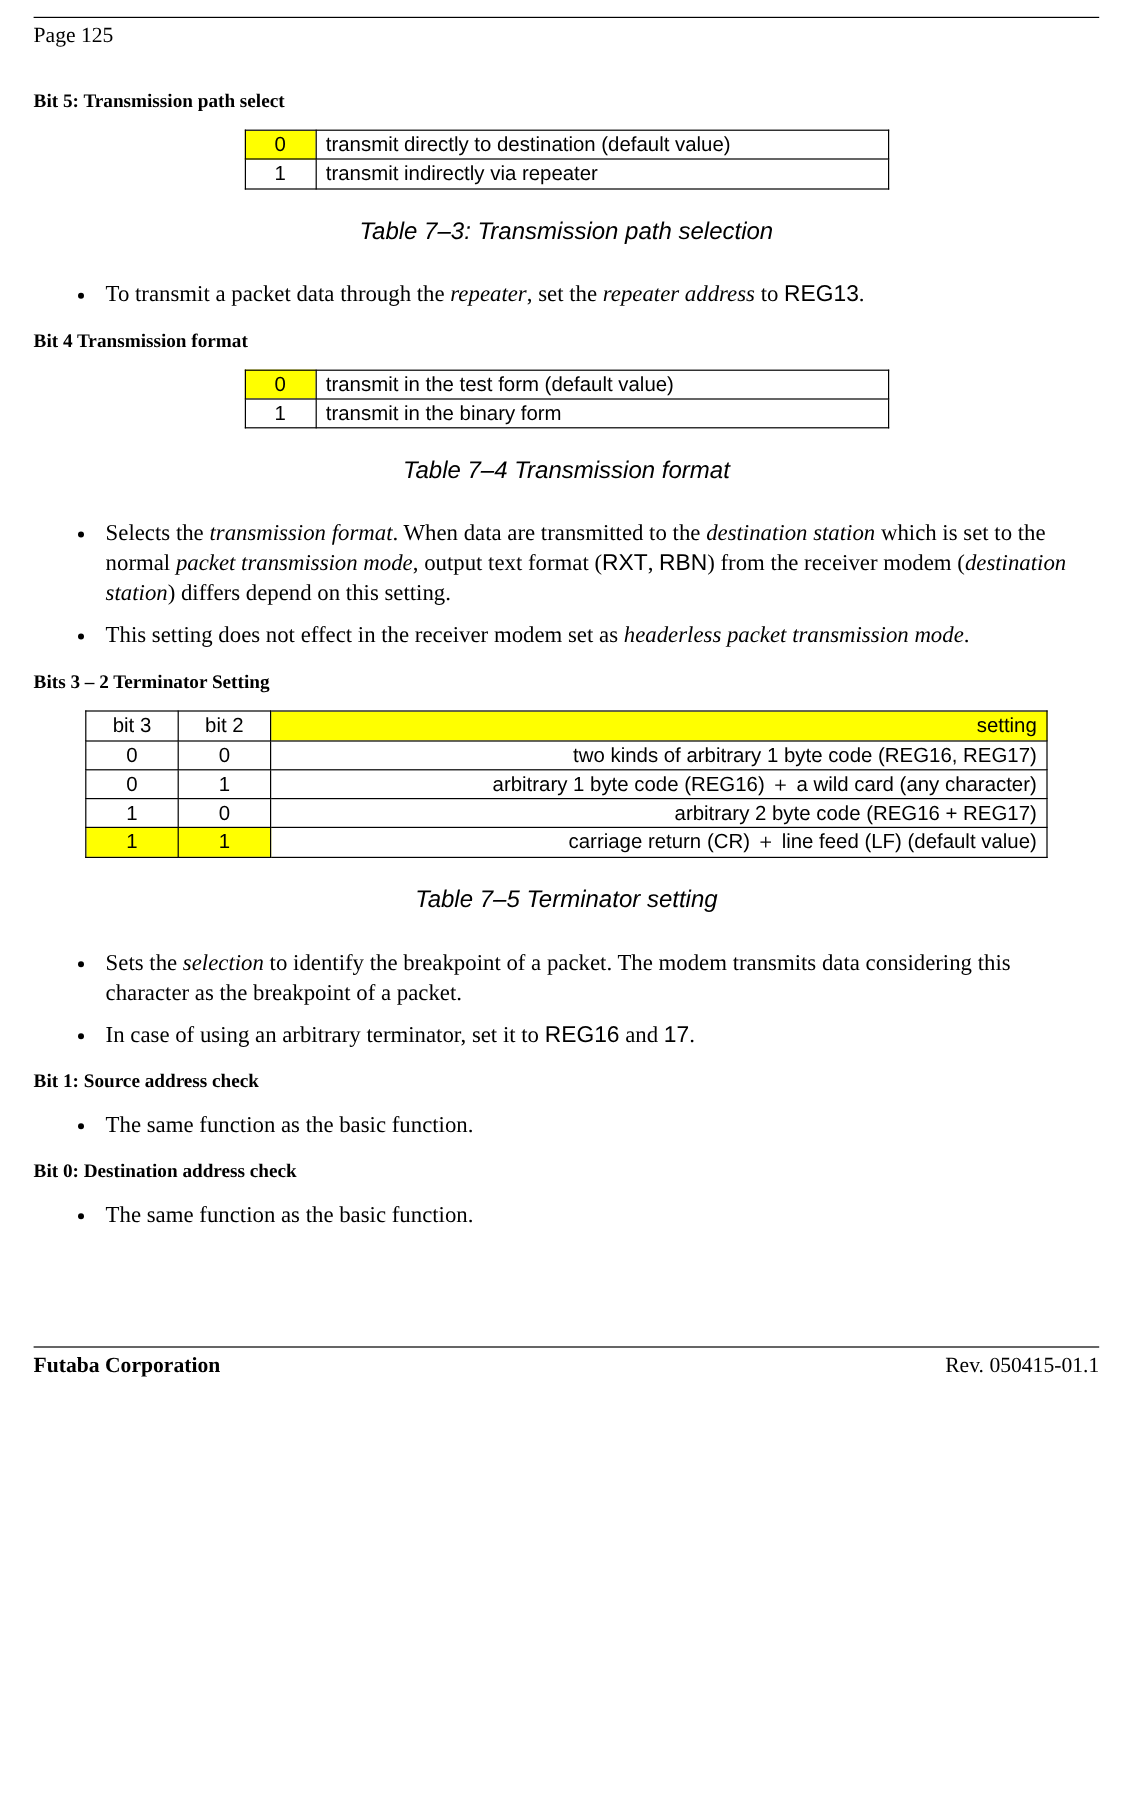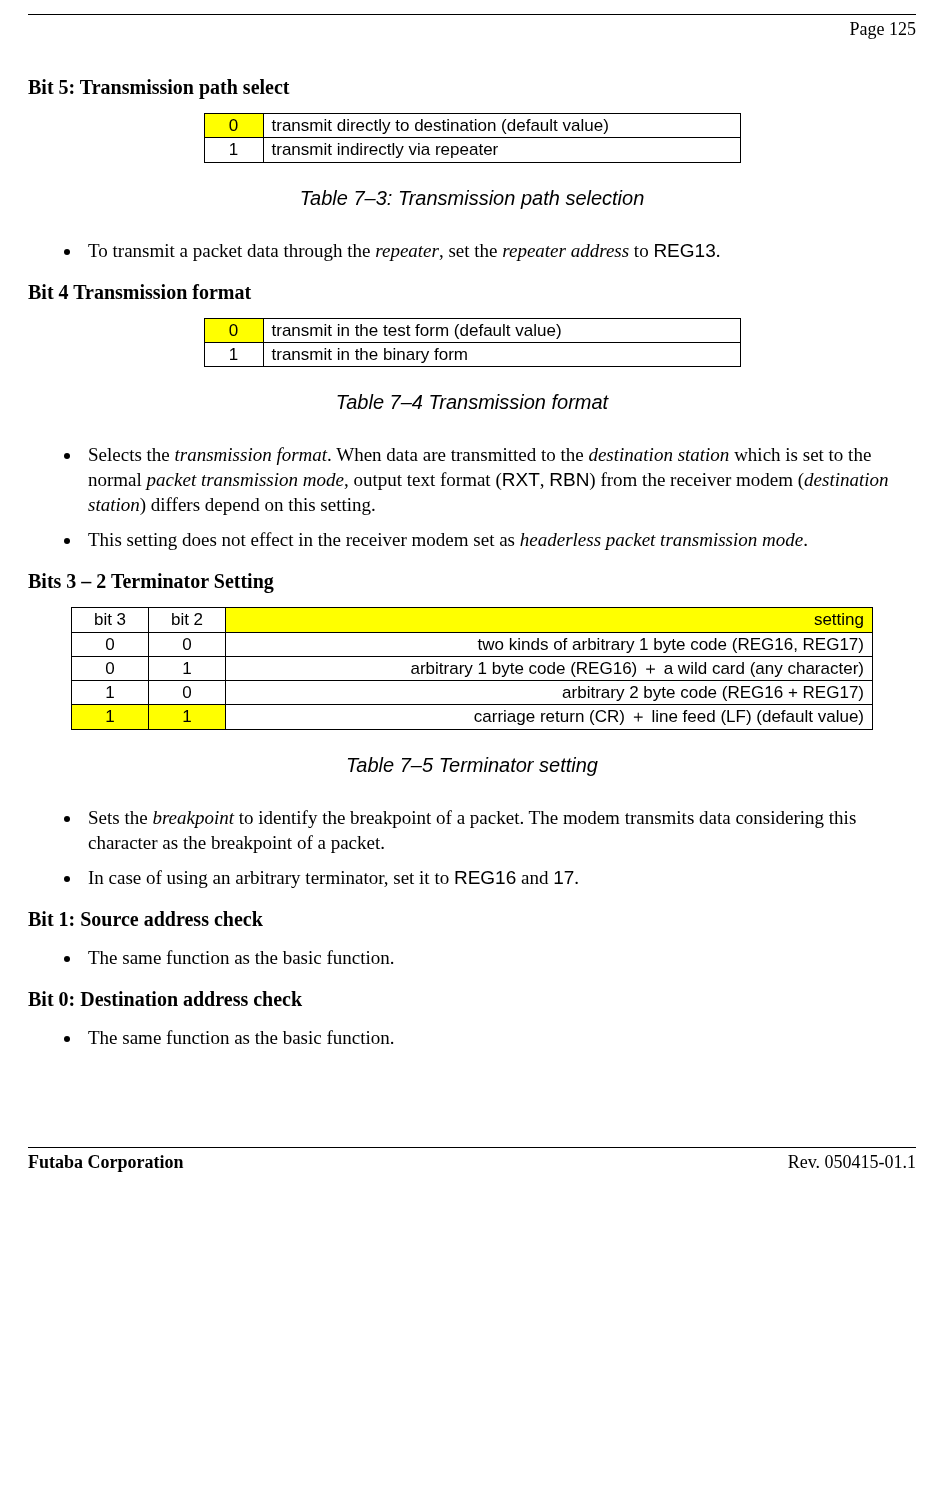--- a/index.html
+++ b/index.html
@@ -10,28 +10,27 @@
     background: #fff;
     color: #000;
     width: 944px;
     box-sizing: border-box;
   }
   .top-rule {
     border-top: 1.5px solid #000;
     margin-top: 14px;
   }
   .page-num {
-    text-align: right;
     font-size: 18px;
     margin-top: 4px;
     margin-bottom: 36px;
   }
   h3.section {
     font-weight: bold;
-    font-size: 20px;
+    font-size: 16px;
     margin: 18px 0 14px 0;
   }
   .caption {
     font-family: Arial, Helvetica, sans-serif;
     font-size: 20px;
     text-align: center;
     margin: 24px 0 28px 0;
     font-style: italic;
   }
   table.small {
@@ -174,21 +173,21 @@
   <tr>
     <td class="bitcol hl">1</td>
     <td class="bitcol hl">1</td>
     <td class="setcol">carriage return (CR) ＋ line feed (LF) (default value)</td>
   </tr>
 </tbody>
   </table>
 <div class="caption">Table 7–5  Terminator setting</div>
 <ul class="body">
   <li>
-    <span>Sets the </span><span class="ital">breakpoint</span><span> to identify the breakpoint of a packet. The modem transmits data considering this character as the breakpoint of a packet.</span>
+    <span>Sets the </span><span class="ital">selection</span><span> to identify the breakpoint of a packet. The modem transmits data considering this character as the breakpoint of a packet.</span>
   </li>
   <li>
     <span>In case of using an arbitrary terminator, set it to </span><span class="arial">REG16</span><span> and </span><span class="arial">17</span><span>.</span>
   </li>
 </ul>
 
 <h3 class="section">Bit 1:  Source address check</h3>
 <ul class="body">
   <li>The same function as the basic function.</li>
 </ul>

